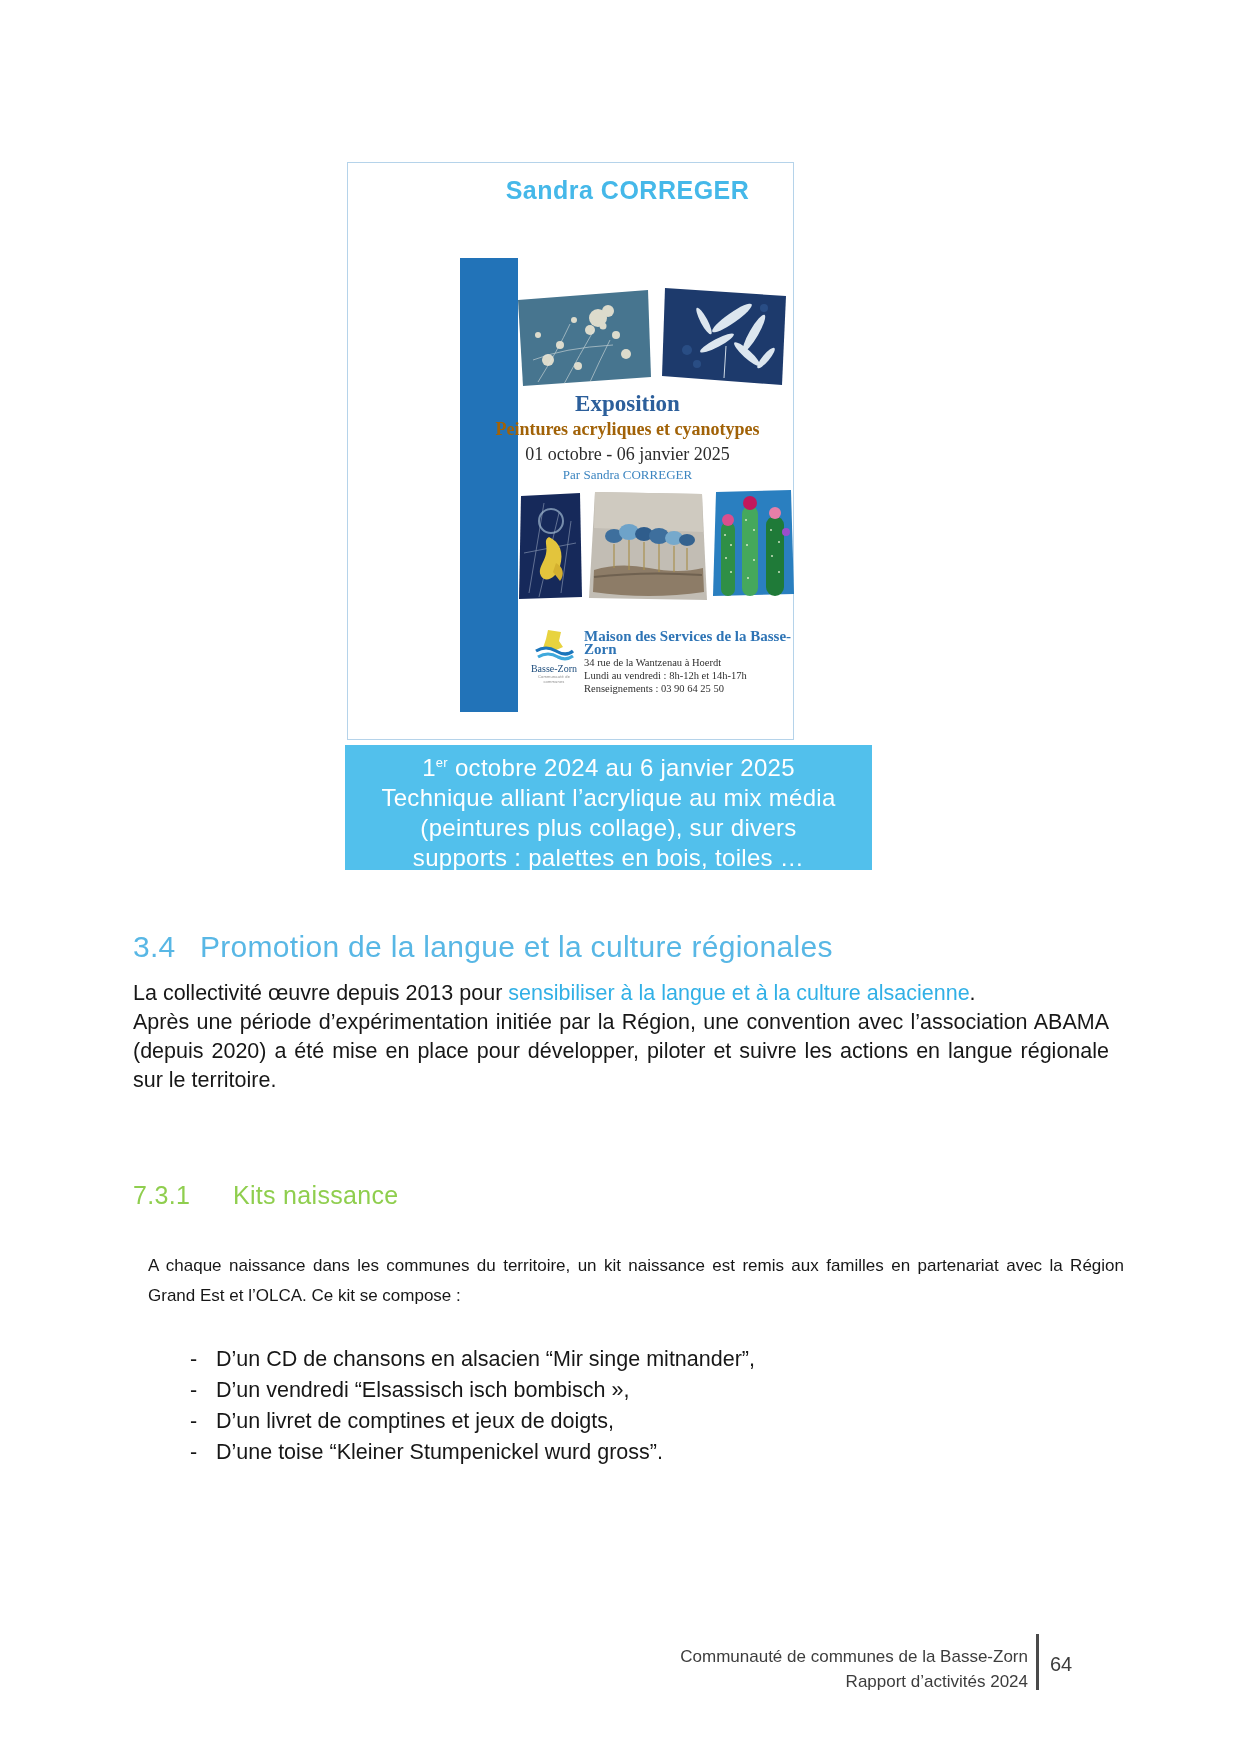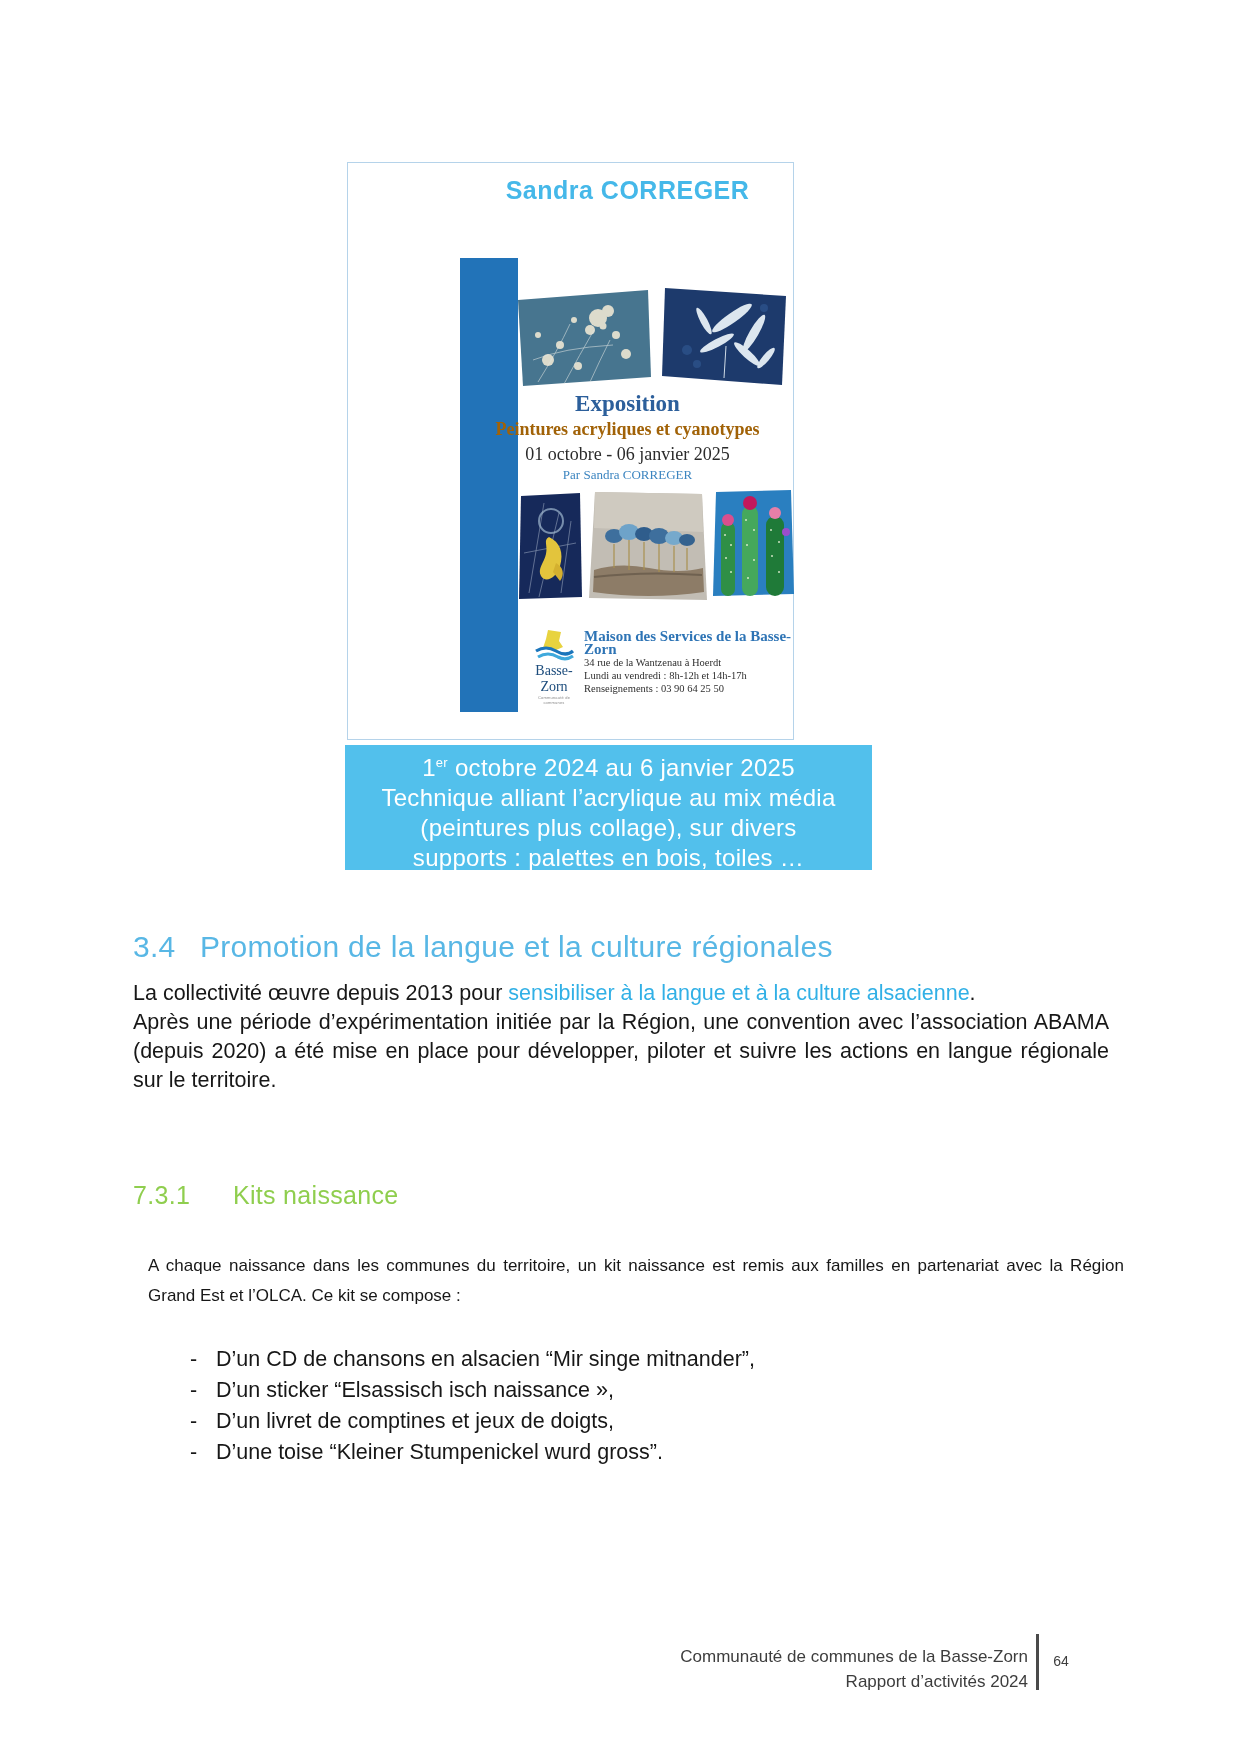--- a/index.html
+++ b/index.html
@@ -17,21 +17,21 @@
   .expo-block{position:absolute;left:112px;width:335px;text-align:center;
           font-family:"Liberation Serif", serif;}
   .expo-title{top:228px;font-size:23px;font-weight:bold;color:#2c5f9b;}
   .expo-sub{top:256px;font-size:18px;font-weight:bold;color:#a16207;}
   .expo-dates{top:281px;font-size:18px;color:#2b2b2b;}
   .expo-by{top:304px;font-size:13px;color:#3c85c0;}
   .art1{position:absolute;left:171px;top:330px;}
   .art2{position:absolute;left:241px;top:329px;}
   .art3{position:absolute;left:365px;top:327px;}
   .logo-block{position:absolute;left:182px;top:466px;width:48px;text-align:center;}
-  .logo-label{font-size:14px;color:#1c4c7c;font-family:"Liberation Serif", serif;margin-top:-2px;}
+  .logo-label{font-size:10px;color:#1c4c7c;font-family:"Liberation Serif", serif;margin-top:-2px;}
   .logo-sublabel{font-size:4px;color:#8a8a8a;letter-spacing:.2px;}
   .contact{position:absolute;left:236px;top:467px;width:210px;
           font-family:"Liberation Serif", serif;font-size:10.5px;line-height:13px;color:#2f2f2f;}
   .contact .venue-name{color:#2e74b5;font-weight:bold;font-size:15px;}
 
   
   .caption-band{position:absolute;left:345px;top:745px;width:527px;height:125px;
           background:#52c0ec;color:#ffffff;text-align:center;
           font-size:24px;line-height:30px;padding-top:3px;box-sizing:border-box;letter-spacing:.3px;}
   .caption-band sup{font-size:13px;}
@@ -50,21 +50,21 @@
   .bodyblock2 p{margin:0;}
   .list{position:absolute;left:148px;top:1344px;width:976px;font-size:21.5px;line-height:31px;color:#171717;}
   .li{padding-left:42px;}
   .li .dash{display:inline-block;width:26px;}
 
   
   .footer-text{position:absolute;right:212px;top:1644px;text-align:right;
           font-size:17px;line-height:25px;color:#3d3d3d;}
   .footer-bar{position:absolute;left:1036px;top:1634px;width:3px;height:56px;background:#4a4a4a;}
   .footer-page{position:absolute;left:1042px;top:1653px;width:38px;text-align:center;
-          font-size:14px;color:#3d3d3d;}
+          font-size:20px;color:#3d3d3d;}
 </style>
 </head>
 <body>
 
 <div class="page">
 
   <div class="poster">
     <div class="poster-title">Sandra CORREGER</div>
     <div class="blue-bar"></div>
 
@@ -213,21 +213,21 @@
   <div class="h3">
     <span class="num">7.3.1</span><span>Kits naissance</span>
   </div>
 
   <div class="bodyblock2">
     <p>A chaque naissance dans les communes du territoire, un kit naissance est remis aux familles en partenariat avec la Région Grand Est et l’OLCA. Ce kit se compose :</p>
   </div>
 
   <div class="list">
     <div class="li"><span class="dash">-</span><span>D’un CD de chansons en alsacien “Mir singe mitnander”,</span></div>
-    <div class="li"><span class="dash">-</span><span>D’un sticker “Elsassisch isch naissance »,</span></div>
+    <div class="li"><span class="dash">-</span><span>D’un vendredi “Elsassisch isch bombisch »,</span></div>
     <div class="li"><span class="dash">-</span><span>D’un livret de comptines et jeux de doigts,</span></div>
     <div class="li"><span class="dash">-</span><span>D’une toise “Kleiner Stumpenickel wurd gross”.</span></div>
   </div>
 
   <div class="footer-text">
     <div>Communauté de communes de la Basse-Zorn</div>
     <div>Rapport d’activités 2024</div>
   </div>
   <div class="footer-bar"></div>
   <div class="footer-page">64</div>

